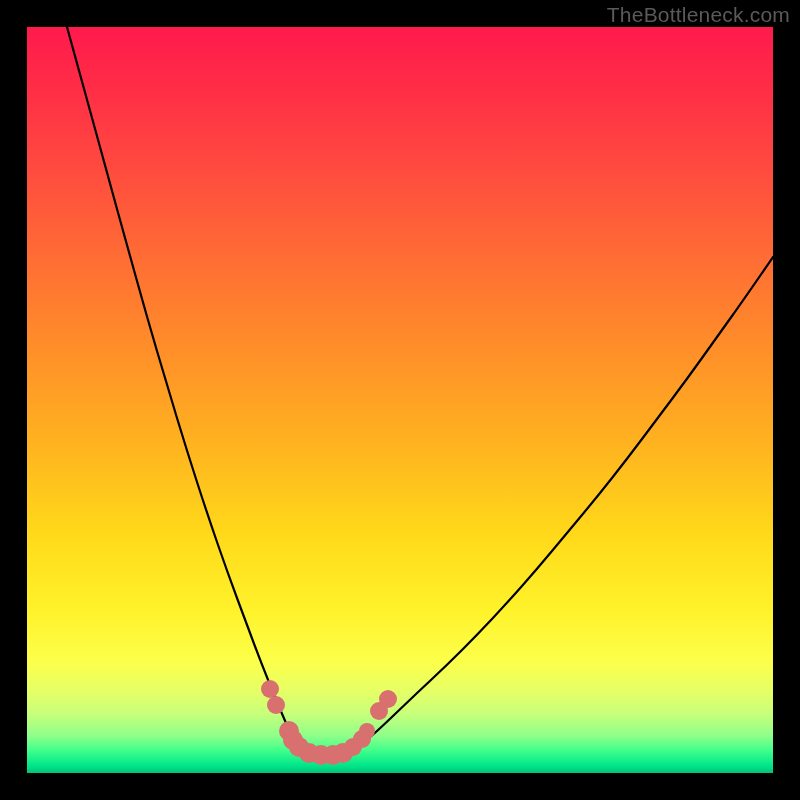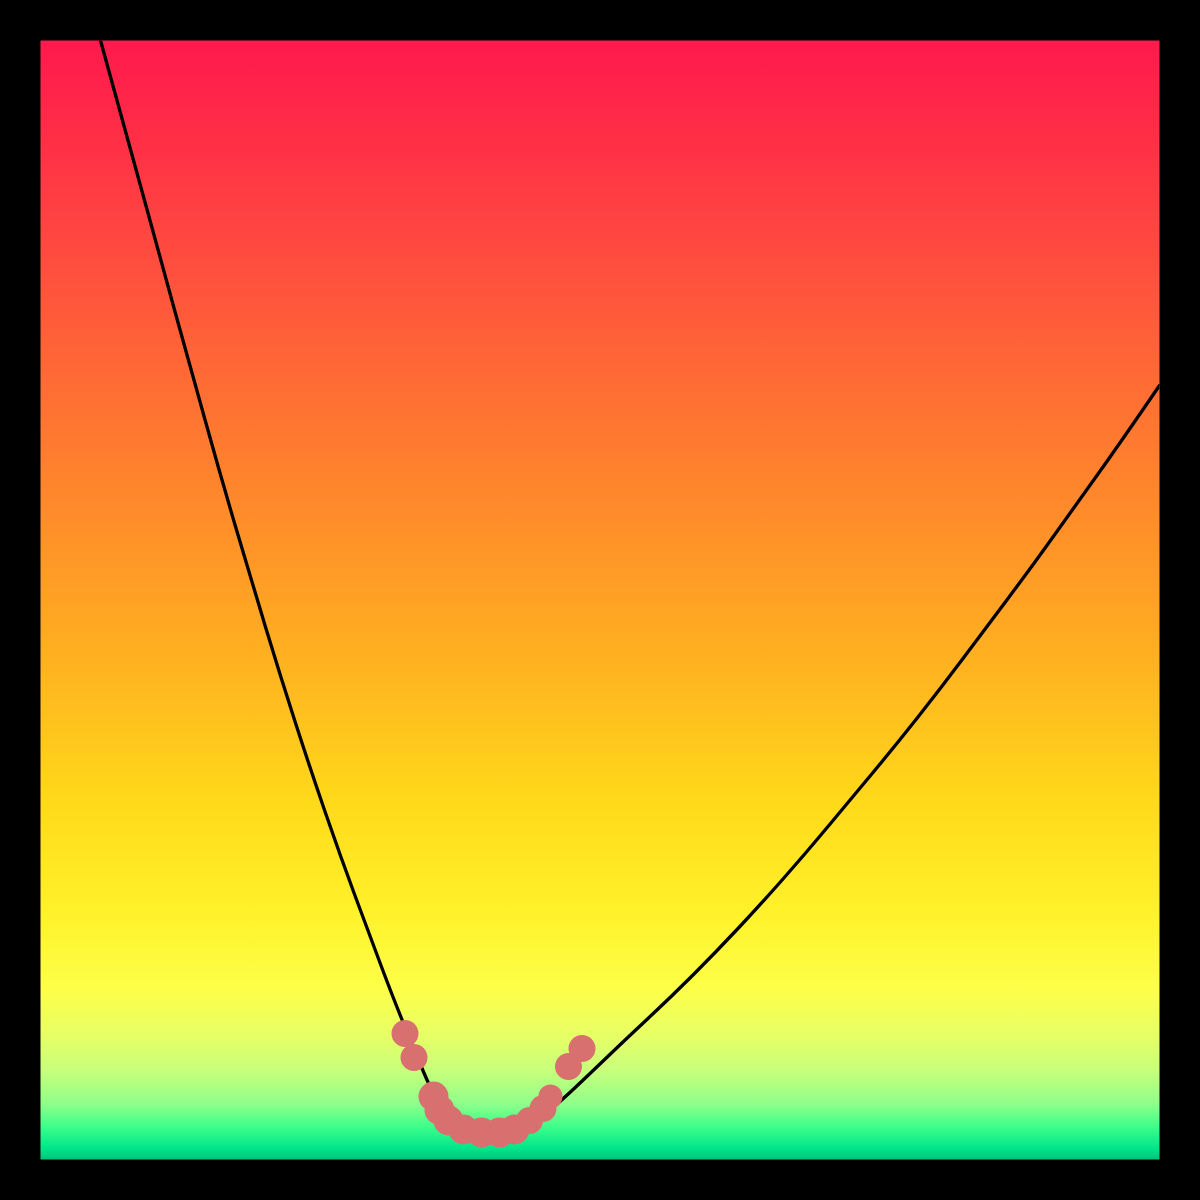--- a/index.html
+++ b/index.html
@@ -81,13 +81,14 @@
           <circle cx="306" cy="728" r="10" fill="#d97070"></circle>
           <circle cx="316" cy="726" r="10" fill="#d97070"></circle>
           <circle cx="326" cy="720" r="9" fill="#d97070"></circle>
           <circle cx="335" cy="712" r="9" fill="#d97070"></circle>
           <circle cx="340" cy="704" r="8" fill="#d97070"></circle>
           <circle cx="352" cy="684" r="9" fill="#d97070"></circle>
           <circle cx="361" cy="672" r="9" fill="#d97070"></circle>
         </g>
     </svg>
   </div>
+  <div class="watermark">TheBottleneck.com</div>
 </div>
 
 </body></html>

